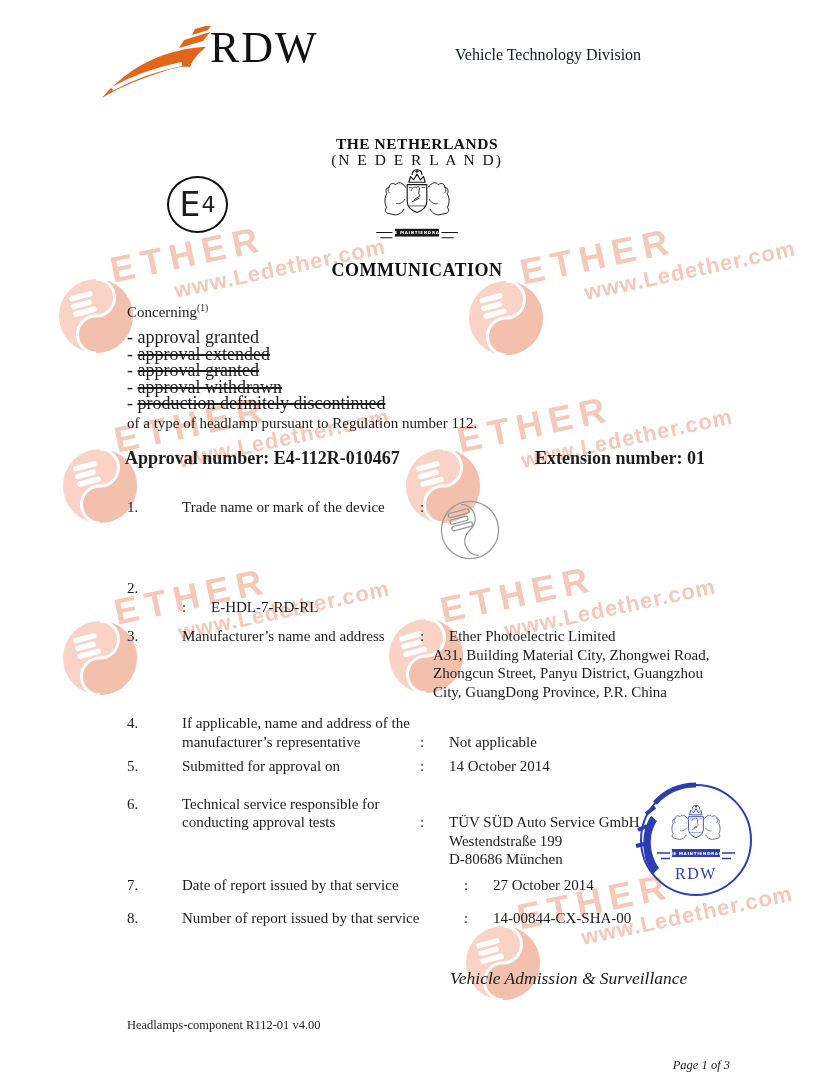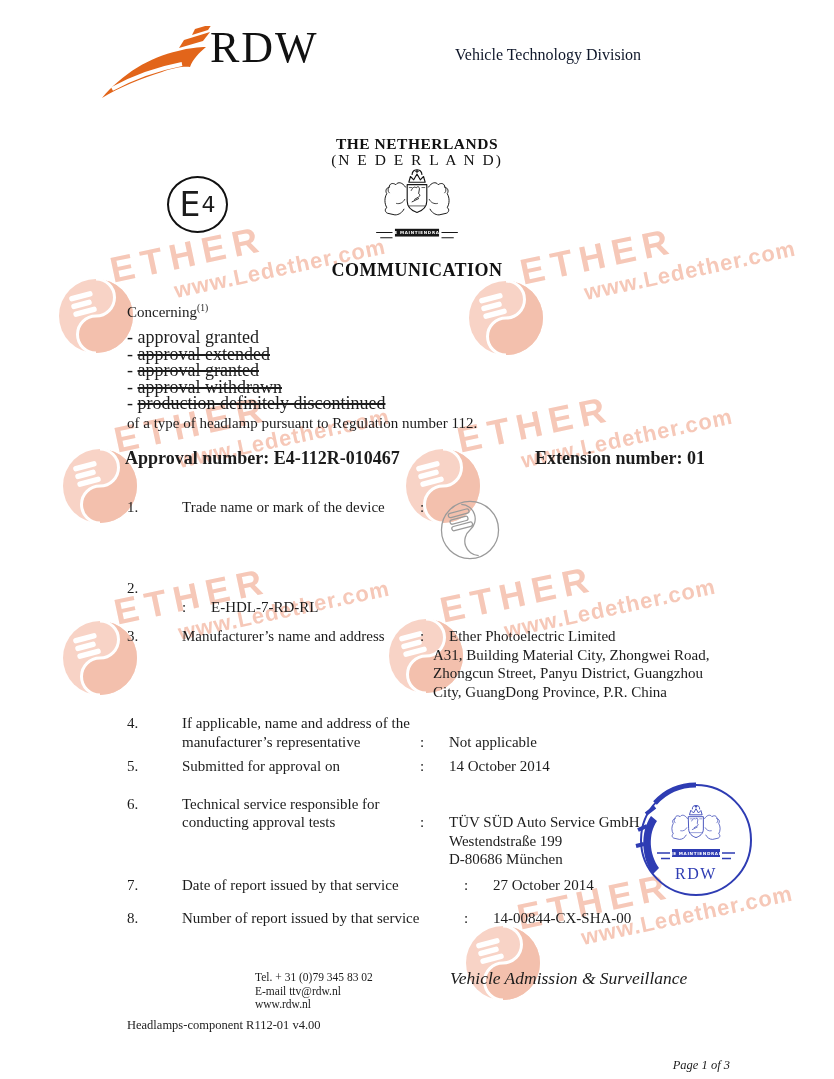--- a/index.html
+++ b/index.html
@@ -373,21 +373,18 @@
           <path d="M31 94 C19 78 18 52 29 36 l6 5 c-9 13 -8 33 2 47 Z" fill="currentColor" stroke="none"></path>
         </g>
         <use href="#arms" x="37" y="25" width="74" height="43"></use>
         <rect x="50" y="69" width="48" height="8" fill="currentColor"></rect>
         <text x="74" y="75" fill="#fff" font-size="4.2" text-anchor="middle" font-family="DejaVu Sans, sans-serif" font-weight="bold" letter-spacing="0.6">JE MAINTIENDRAI</text>
         <path d="M35 73 H48 M100 73 H113 M39 78.5 H48 M100 78.5 H109" stroke="currentColor" stroke-width="1.3"></path>
         <text x="74" y="99" fill="currentColor" font-size="16" text-anchor="middle" font-family="Liberation Serif, serif" letter-spacing="1.5">RDW</text>
       </svg>
     </div>
 
-    <div class="f-contact">Tel. + 31 (0)79 345 83 02
-E-mail ttv@rdw.nl
-www.rdw.nl</div>
     <div class="f-tagline">Vehicle Admission &amp; Surveillance</div>
     <div class="f-docref">Headlamps-component R112-01 v4.00</div>
     <div class="f-page">Page 1 of 3</div>
 
   </div>
 </div>
 
 </body></html>

